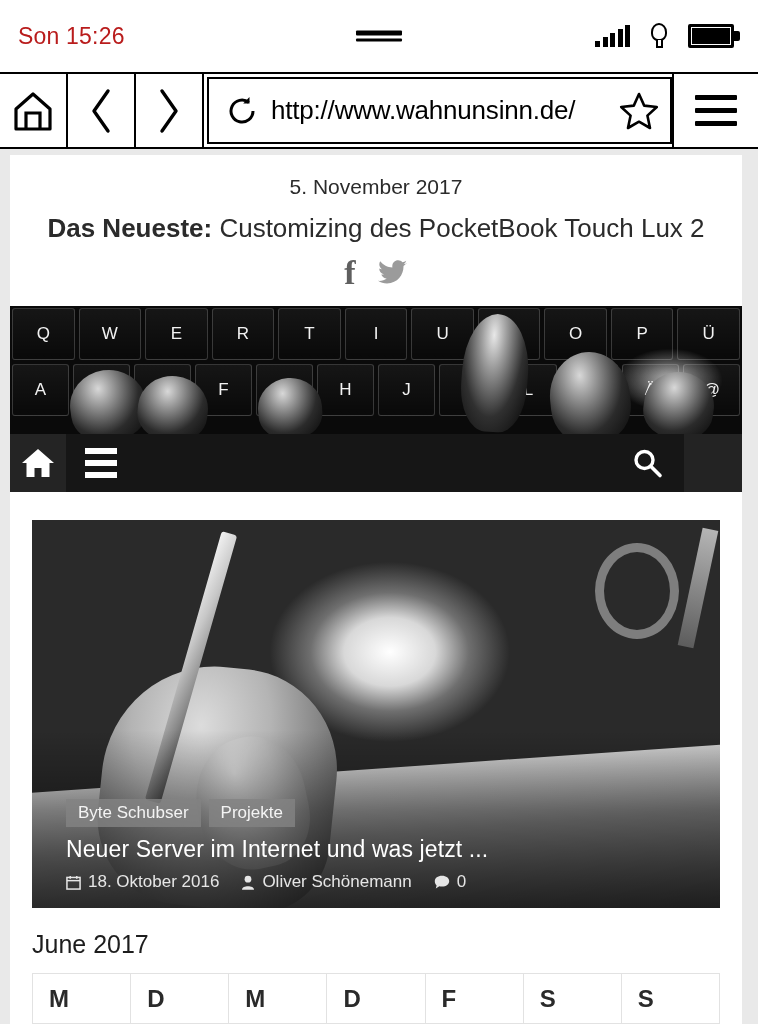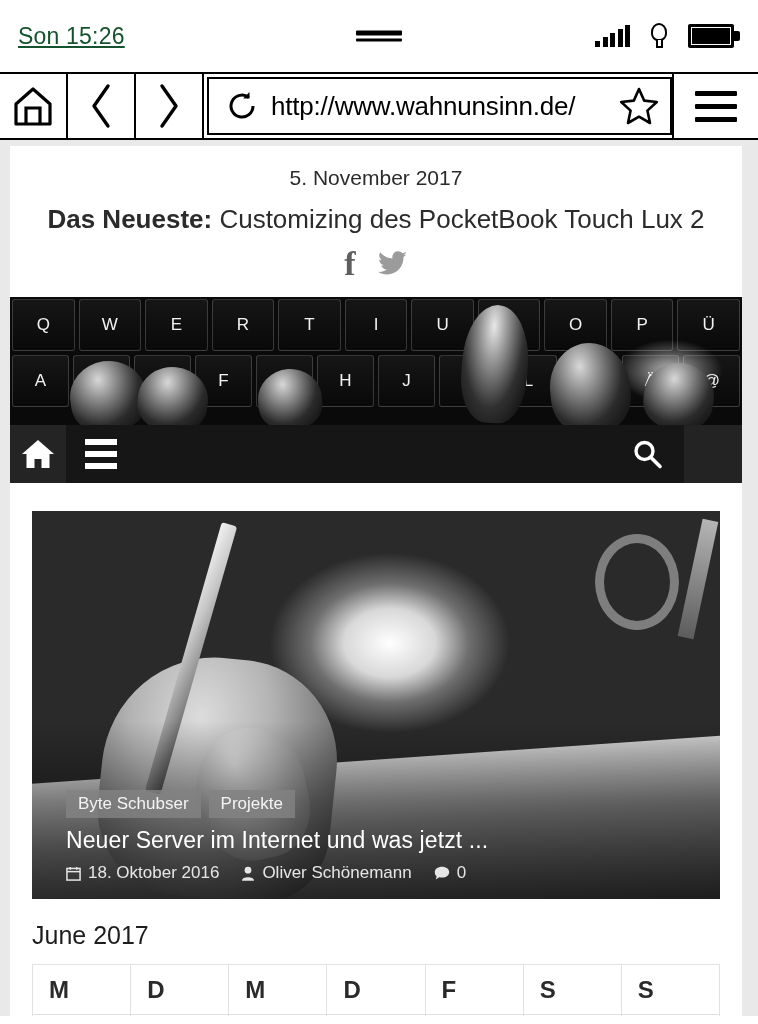--- a/index.html
+++ b/index.html
@@ -11,23 +11,22 @@
   }
   #screen { position: relative; width: 758px; height: 1024px; background: #fff; }
 
   
   .statusbar {
     position: relative; height: 74px; width: 758px;
     background: #ffffff; border-bottom: 2px solid #000;
     display: flex; align-items: center;
   }
   .status-clock {
-    font-size: 23px; color: #14532d; margin-left: 18px; letter-spacing: .2px;
+    font-size: 23px; color: #b91c1c; margin-left: 18px; letter-spacing: .2px;
     white-space: nowrap;
-    text-decoration: underline;
   }
   .status-center {
     position: absolute; left: 50%; top: 50%; transform: translate(-50%,-50%);
     display: flex; flex-direction: column; align-items: center; gap: 3px;
   }
   .status-center .bar-thick { width: 46px; height: 5px; background: #000; border-radius: 1px; }
   .status-center .bar-thin  { width: 46px; height: 3px; background: #000; border-radius: 1px; }
 
   .status-right {
     position: absolute; right: 18px; top: 50%; transform: translateY(-50%);
@@ -59,21 +58,21 @@
   }
   .battery .fill {
     position: absolute; left: 4px; top: 4px; width: 38px; height: 16px; background: #000;
   }
   .battery .tip {
     position: absolute; right: 0; top: 7px; width: 6px; height: 10px; background: #000; border-radius: 0 2px 2px 0;
   }
 
   
   .toolbar {
-    position: relative; height: 66px; width: 758px; background: #fff;
+    position: relative; height: 75px; width: 758px; background: #fff;
     display: flex; align-items: stretch; border-bottom: 2px solid #000;
   }
   .tb-btn {
     width: 68px; display: flex; align-items: center; justify-content: center;
     border-right: 2px solid #000; background: #fff;
   }
   .tb-btn:first-child { border-left: 0; }
   .urlbar {
     flex: 1; display: flex; align-items: center; gap: 12px;
     border: 2px solid #000; margin: 3px 0 3px 3px; padding: 0 10px 0 16px;

